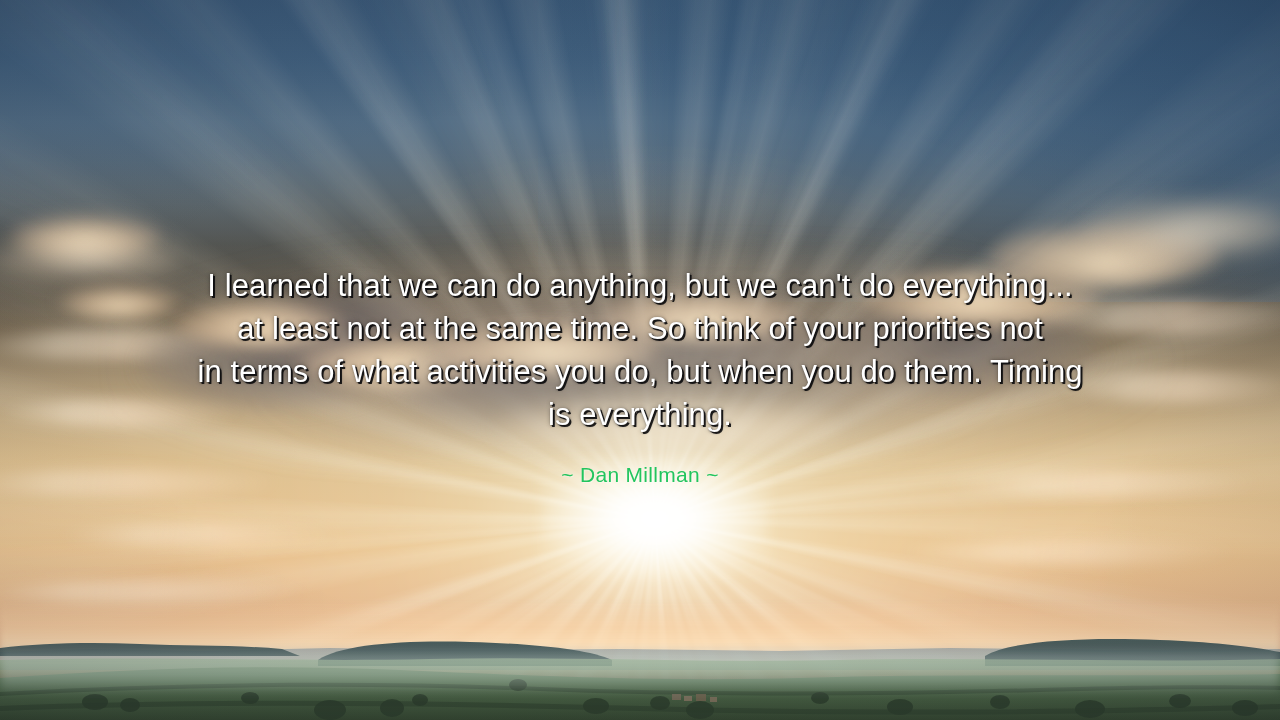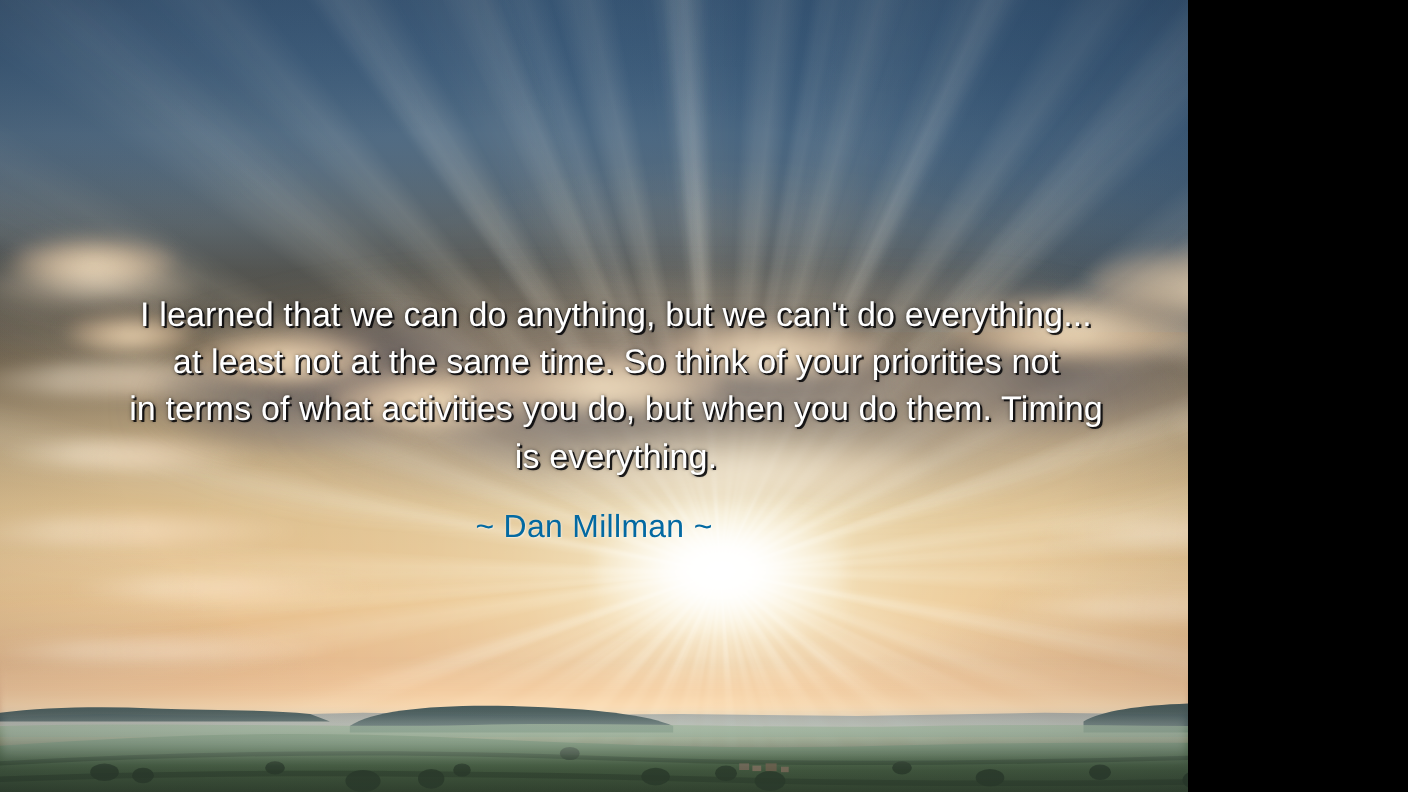--- a/index.html
+++ b/index.html
@@ -7,21 +7,21 @@
   html, body {
     margin: 0; padding: 0;
     width: 1280px; height: 720px;
     overflow: hidden;
     background: #000;
     font-family: "Liberation Sans", sans-serif;
   }
 
   #stage {
     position: relative;
-    width: 1080px;
+    width: 1280px;
     height: 720px;
     overflow: hidden;
   }
 
   
   .sky-base {
     position: absolute; inset: 0;
     background:
       linear-gradient(to bottom,
         #41607d 0%,
@@ -286,23 +286,23 @@
     letter-spacing: 0.1px;
     text-shadow:
       2px 2px 0 rgba(10,10,12,0.88),
       1px 1px 2px rgba(10,10,12,0.75),
       0 0 4px rgba(0,0,0,0.35);
     white-space: pre-line;
   }
   .attribution {
     margin: 0;
     padding-top: 27px;
-    color: #0369a1;
+    color: #22c55e;
     font-family: "Liberation Sans", sans-serif;
-    font-size: 29px;
+    font-size: 21px;
     font-weight: 400;
     letter-spacing: 0.3px;
     text-shadow:
       1px 1px 1px rgba(255,255,255,0.38),
       0 0 3px rgba(255,255,255,0.30);
   }
 </style>
 </head>
 <body>
 

